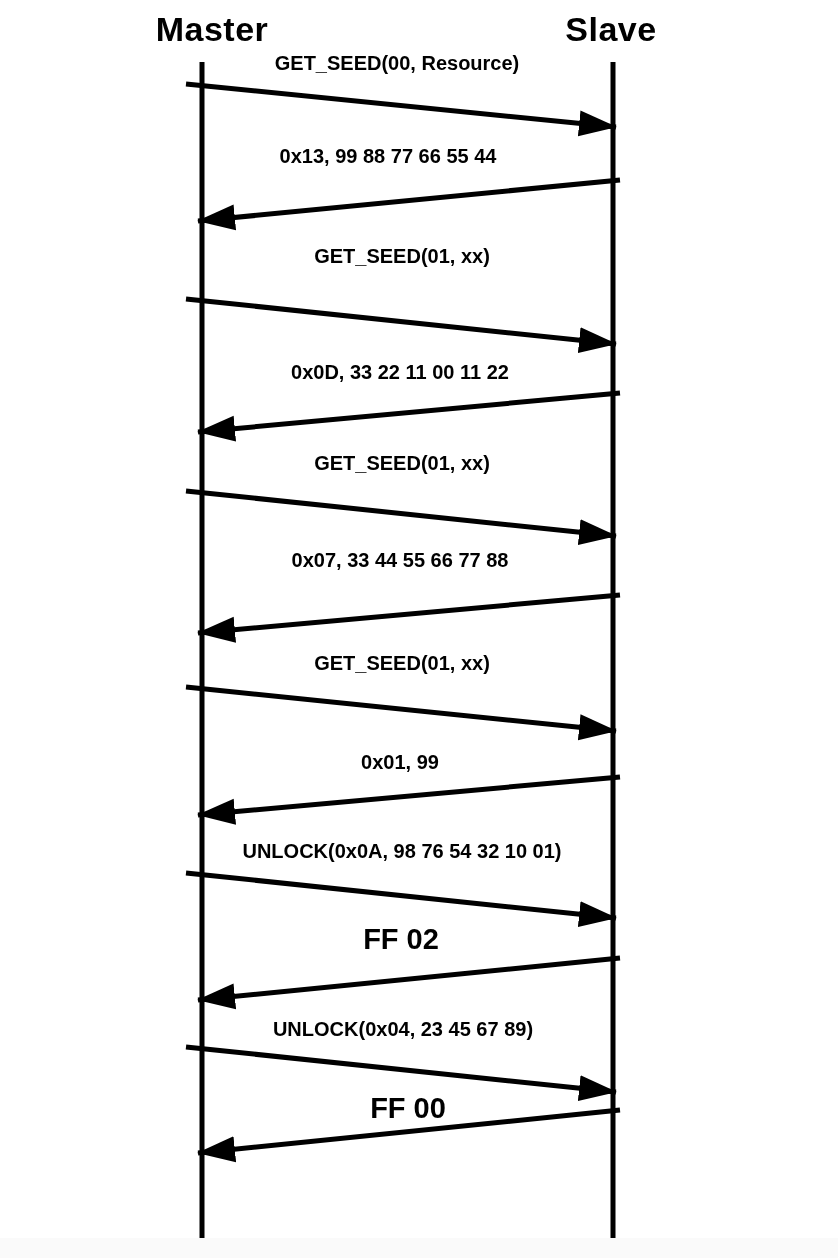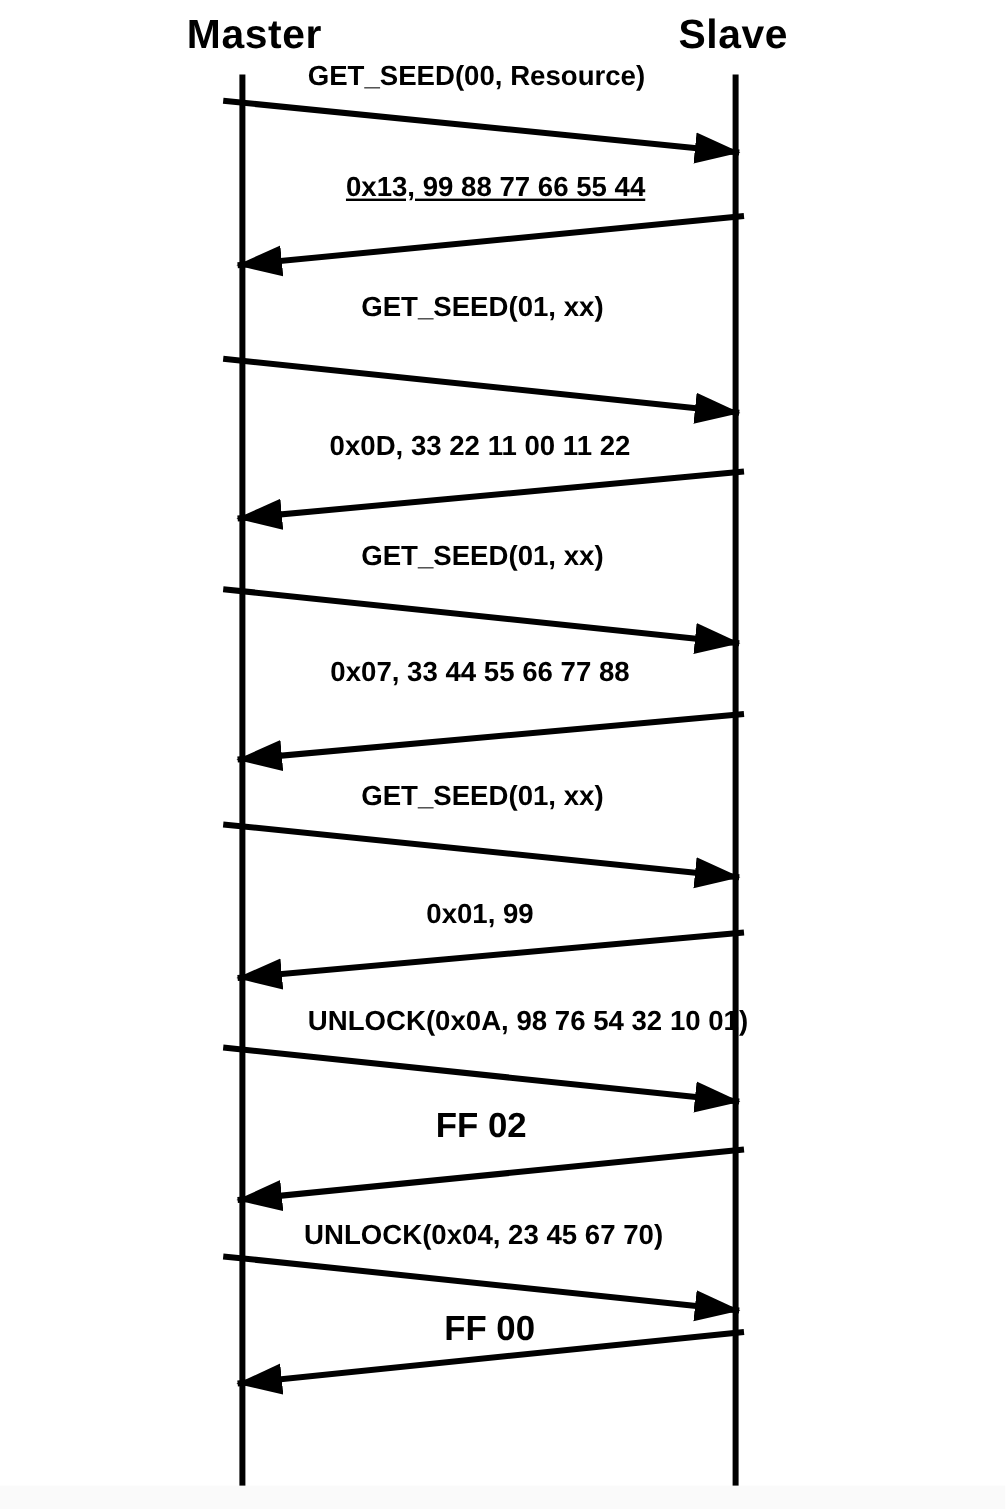--- a/index.html
+++ b/index.html
@@ -29,21 +29,21 @@
     font-size: 34px;
     letter-spacing: 0.5px;
     color: #000;
     white-space: nowrap;
     line-height: 1;
   }
   .msg-label {
     position: absolute;
     transform: translate(-50%, -50%);
     font-weight: bold;
-    font-size: 23px;
+    font-size: 20px;
     color: #000;
     white-space: nowrap;
     line-height: 1;
   }
   .msg-label.big {
     font-size: 29px;
   }
   #footer-band {
     position: absolute;
     left: 0;
@@ -76,27 +76,27 @@
       <line x1="186" y1="687" x2="616" y2="731" stroke="#000000" stroke-width="5" marker-end="url(#arrowhead)"></line>
       <line x1="620" y1="777" x2="198" y2="815" stroke="#000000" stroke-width="5" marker-end="url(#arrowhead)"></line>
       <line x1="186" y1="873" x2="616" y2="918" stroke="#000000" stroke-width="5" marker-end="url(#arrowhead)"></line>
       <line x1="620" y1="958" x2="198" y2="1000" stroke="#000000" stroke-width="5" marker-end="url(#arrowhead)"></line>
       <line x1="186" y1="1047" x2="616" y2="1092" stroke="#000000" stroke-width="5" marker-end="url(#arrowhead)"></line>
       <line x1="620" y1="1110" x2="198" y2="1153" stroke="#000000" stroke-width="5" marker-end="url(#arrowhead)"></line>
     </svg>
 
   <div id="labels">
       <div class="msg-label" style="left: 397px; top: 63px;">GET_SEED(00, Resource)</div>
-      <div class="msg-label" style="left: 413px; top: 156px; text-decoration: underline;">0x13, 99 88 77 66 55 44</div>
+      <div class="msg-label" style="left: 388px; top: 156px;">0x13, 99 88 77 66 55 44</div>
       <div class="msg-label" style="left: 402px; top: 256px;">GET_SEED(01, xx)</div>
       <div class="msg-label" style="left: 400px; top: 372px;">0x0D, 33 22 11 00 11 22</div>
       <div class="msg-label" style="left: 402px; top: 463px;">GET_SEED(01, xx)</div>
       <div class="msg-label" style="left: 400px; top: 560px;">0x07, 33 44 55 66 77 88</div>
       <div class="msg-label" style="left: 402px; top: 663px;">GET_SEED(01, xx)</div>
       <div class="msg-label" style="left: 400px; top: 762px;">0x01, 99</div>
-      <div class="msg-label" style="left: 402px; top: 851px; margin-left: 38px;">UNLOCK(0x0A, 98 76 54 32 10 01)</div>
+      <div class="msg-label" style="left: 402px; top: 851px;">UNLOCK(0x0A, 98 76 54 32 10 01)</div>
       <div class="msg-label big" style="left: 401px; top: 939px;">FF 02</div>
-      <div class="msg-label" style="left: 403px; top: 1029px;">UNLOCK(0x04, 23 45 67 70)</div>
+      <div class="msg-label" style="left: 403px; top: 1029px;">UNLOCK(0x04, 23 45 67 89)</div>
       <div class="msg-label big" style="left: 408px; top: 1108px;">FF 00</div>
     </div>
 
   <div id="footer-band" style="background: rgb(250, 250, 250);"></div>
 </div>
 
 </body></html>

